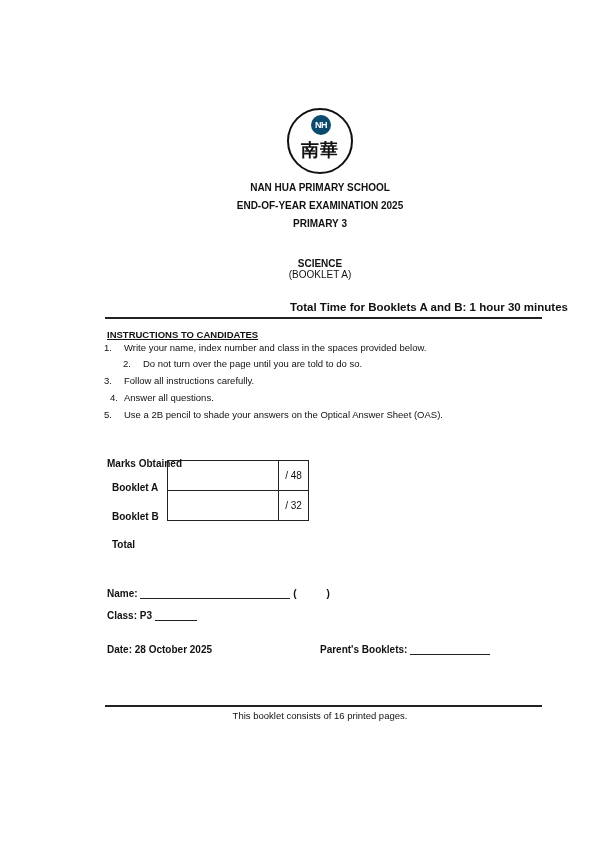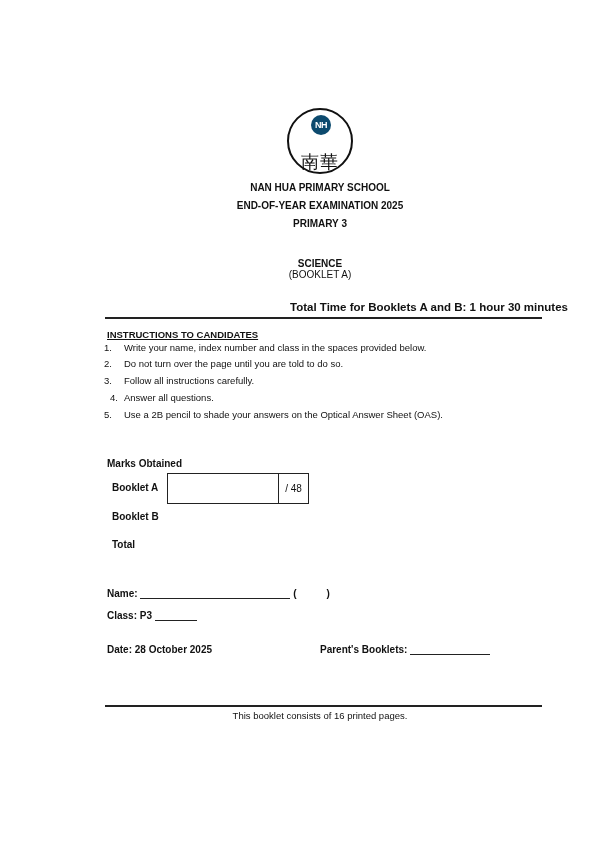--- a/index.html
+++ b/index.html
@@ -11,33 +11,33 @@
   .logo {
     left:287px; top:108px; width:66px; height:66px; border:2px solid #111; border-radius:50%;
     box-sizing:border-box;
   }
   .logo-nh {
     position:absolute; left:22px; top:5px; width:20px; height:20px; border-radius:50%;
     background:#0c4a6e; color:#fff; font-size:9px; font-weight:bold; text-align:center; line-height:20px;
     letter-spacing:-0.5px;
   }
   .logo-cn {
-    position:absolute; left:0; right:0; top:40px; text-align:center; font-size:18px; font-weight:normal;
+    position:absolute; left:0; right:0; top:28px; text-align:center; font-size:18px; font-weight:bold;
     font-family:"DejaVu Sans", sans-serif; letter-spacing:1px;
   }
   .center { left:0; width:640px; text-align:center; font-size:10px; font-weight:bold; }
   .sub { font-weight:normal; }
   .total-time { left:290px; top:301px; font-size:11.5px; font-weight:bold; }
   .rule { left:105px; width:437px; height:2px; background:#222; }
   .instr-h { left:107px; top:329px; font-size:9.5px; font-weight:bold; text-decoration:underline; }
   .instr { left:104px; font-size:9.5px; }
   .instr .num { display:inline-block; width:20px; }
   .marks-h { left:107px; top:458px; font-size:10px; font-weight:bold; }
   table.marks {
-    position:absolute; left:167px; top:473px; border-collapse:collapse;padding-left:48px;
+    position:absolute; left:167px; top:460px; border-collapse:collapse;padding-left:48px;
   }
   table.marks td { border:1px solid #222; height:27px; font-size:10px; }
   table.marks td.box { width:108px; }
   table.marks td.max { width:27px; text-align:center; }
   .row-label { left:112px; font-size:10px; font-weight:bold; }
   .field { left:107px; font-size:10px; font-weight:bold; }
   .line { display:inline-block; border-bottom:1px solid #222; vertical-align:bottom; }
   .footer { left:0; width:640px; top:710px; text-align:center; font-size:9.5px; }
 </style>
 </head>
@@ -52,34 +52,38 @@
 <div class="abs center" style="top:200px;">END-OF-YEAR EXAMINATION 2025</div>
 <div class="abs center" style="top:218px;">PRIMARY 3</div>
 <div class="abs center" style="top:258px;">SCIENCE</div>
 <div class="abs center sub" style="top:269px;">(BOOKLET A)</div>
 
 <div class="abs total-time">Total Time for Booklets A and B: 1 hour 30 minutes</div>
 <div class="abs rule" style="top:317px;"></div>
 
 <div class="abs instr-h">INSTRUCTIONS TO CANDIDATES</div>
 <div class="abs instr" style="top:342px;"><span class="num">1.</span><span>Write your name, index number and class in the spaces provided below.</span></div>
-<div class="abs instr" style="top:358px;"><span class="num">2.</span><span>Do not turn over the page until you are told to do so.</span></div>
+<div class="abs instr" style="top:358px;margin-left:19px;"><span class="num">2.</span><span>Do not turn over the page until you are told to do so.</span></div>
 <div class="abs instr" style="top:375px;"><span class="num">3.</span><span>Follow all instructions carefully.</span></div>
 <div class="abs instr" style="top:392px;text-align:center;"><span class="num">4.</span><span>Answer all questions.</span></div>
 <div class="abs instr" style="top:409px;"><span class="num">5.</span><span>Use a 2B pencil to shade your answers on the Optical Answer Sheet (OAS).</span></div>
 
 <div class="abs marks-h">Marks Obtained</div>
 <div class="abs row-label" style="top:482px;">Booklet A</div>
 <div class="abs row-label" style="top:511px;">Booklet B</div>
 <div class="abs row-label" style="top:539px;">Total</div>
 <table class="marks">
   <tbody>
       <tr>
     <td class="box"></td>
     <td class="max">/ 48</td>
+  </tr>
+  <tr>
+    <td class="box"></td>
+    <td class="max">/ 32</td>
   </tr>
 </tbody>
   </table>
 
 <div class="abs field" style="top:588px;">
   <span>Name:</span>
   <span class="line" style="width:150px;"></span>
   <span>(</span><span style="display:inline-block;width:30px;"></span><span>)</span>
 </div>
 <div class="abs field" style="top:610px;">

